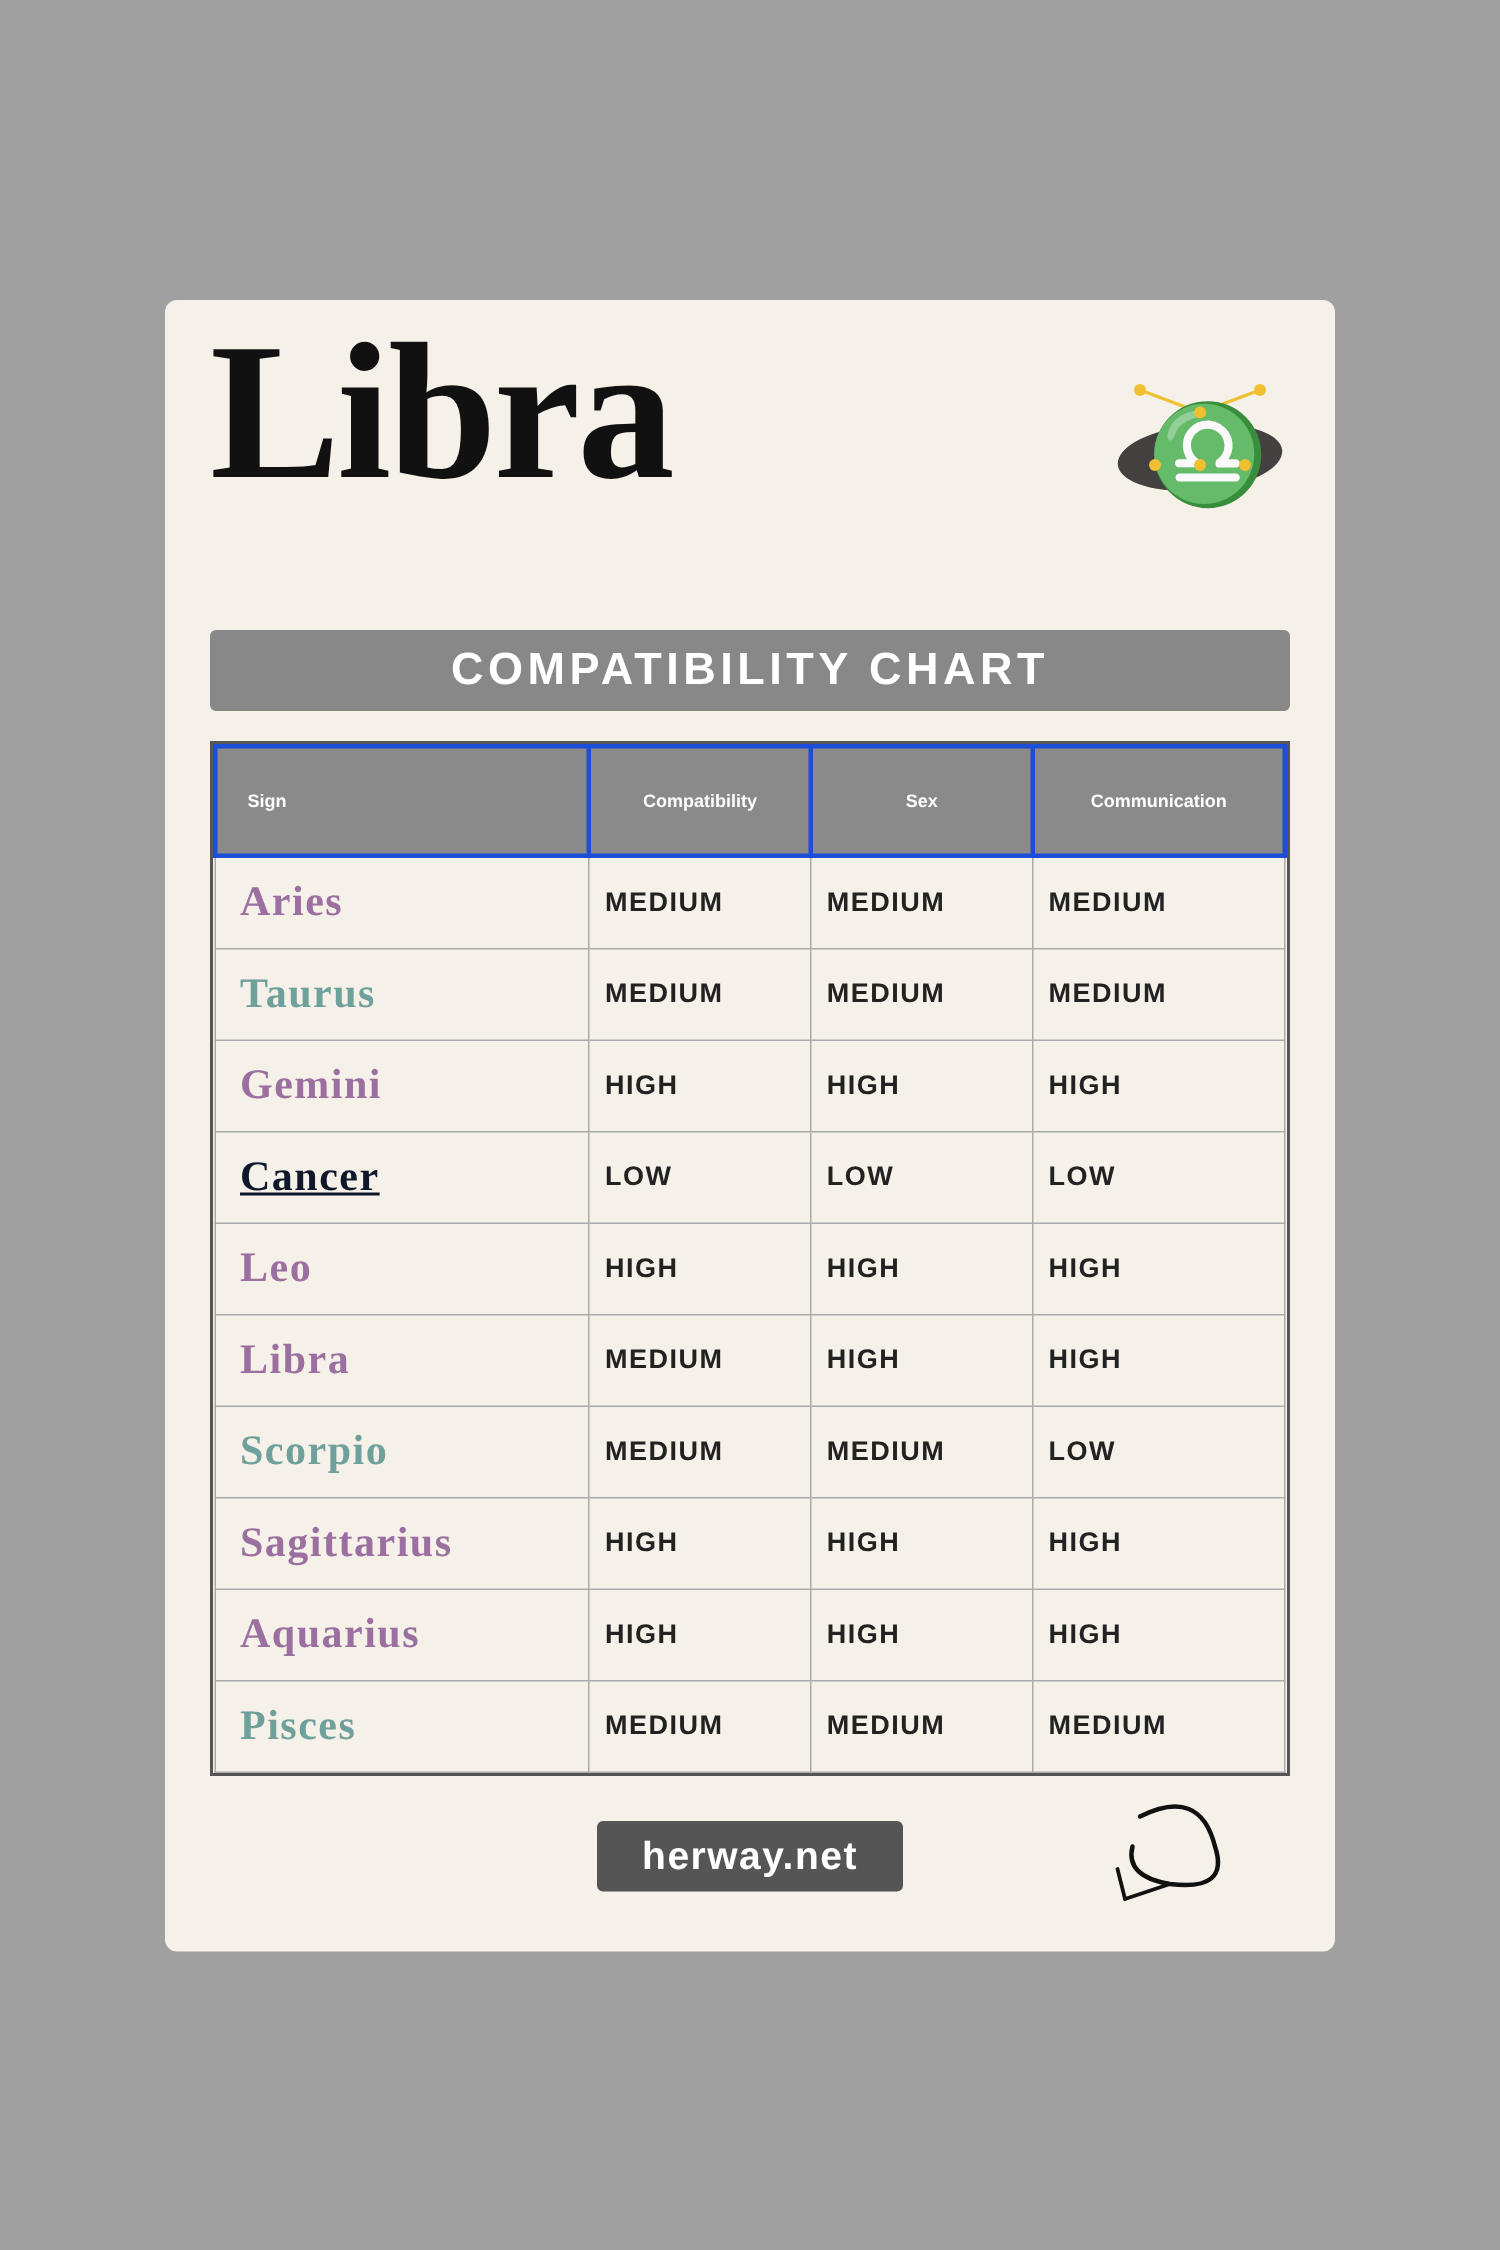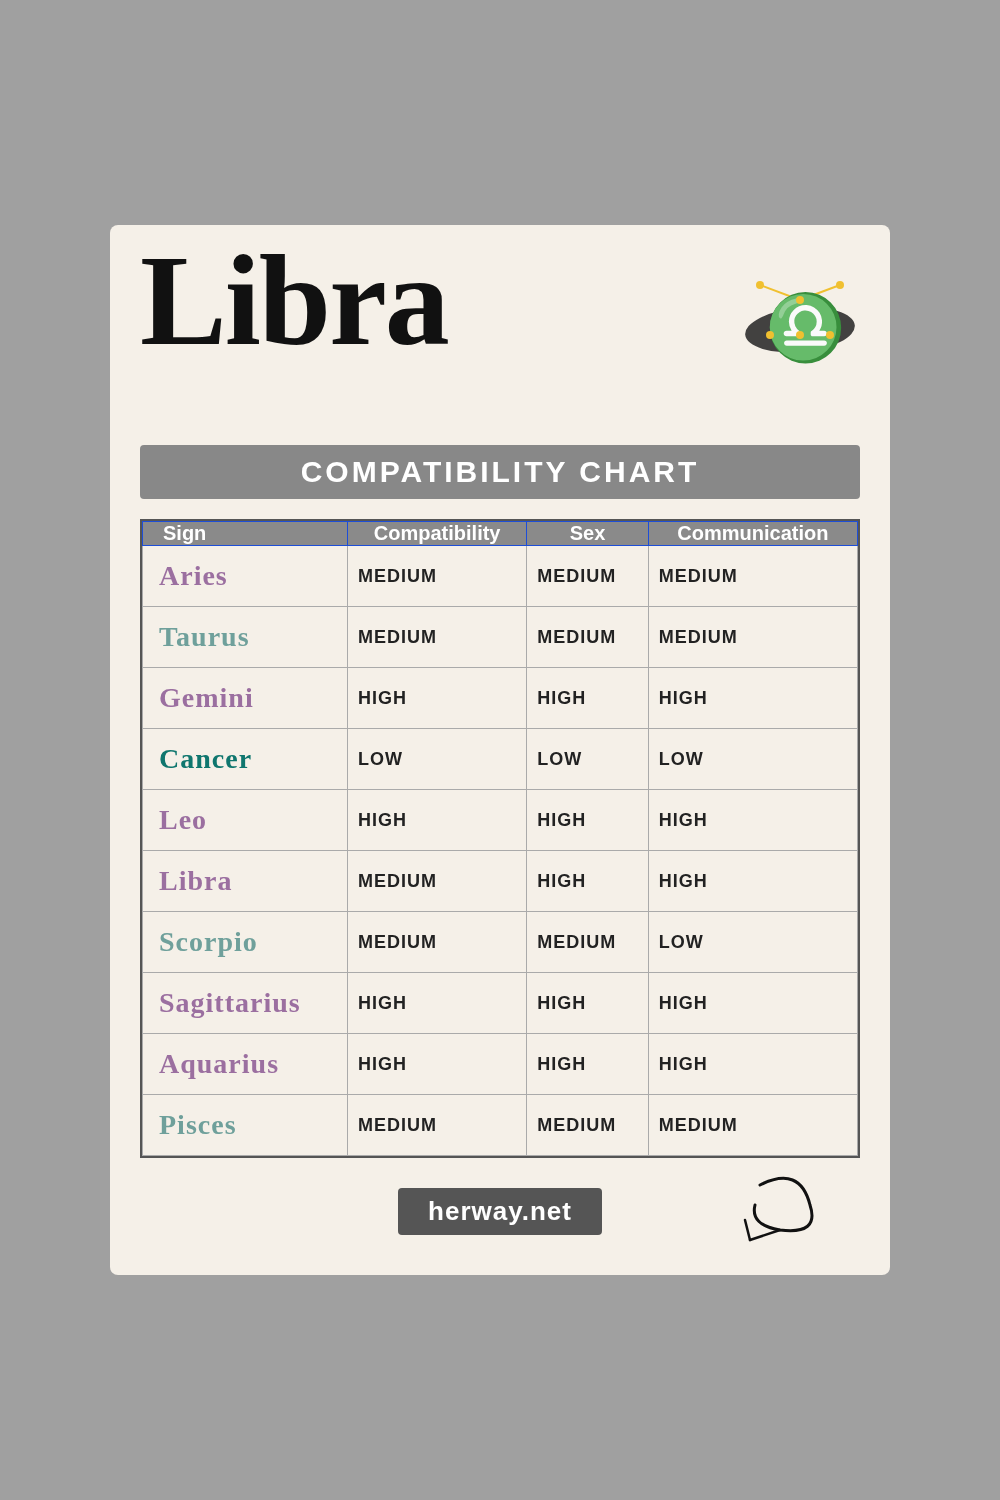--- a/index.html
+++ b/index.html
@@ -74,25 +74,25 @@
       width: 100%;
       border-collapse: collapse;
     }
 
     thead tr {
       background-color: #8a8a8a;
     }
 
     thead th {
       color: #fff;
-      font-size: 20px;
+      font-size: 12px;
       font-weight: 600;
-      padding: 0 10px;
+      padding: 28px 10px;
       text-align: center;
-      border: 1px solid #1d4ed8;
+      border: 3px solid #1d4ed8;
     }
 
     thead th:first-child {
       text-align: left;
       padding-left: 20px;
     }
 
     tbody tr {
       border-bottom: 1px solid #888;
     }
@@ -115,21 +115,21 @@
       text-align: left;
       padding-left: 16px;
       font-weight: 900;
       font-size: 28px;
       font-family: Georgia, serif;
     }
 
     .sign-aries { color: #9b6fa0; margin-left: 20px; }
     .sign-taurus { color: #6fa09b; }
     .sign-gemini { color: #9b6fa0; }
-    .sign-cancer { color: #0f766e; }
+    .sign-cancer { color: #0f172a; text-decoration: underline; }
     .sign-leo { color: #9b6fa0; margin-top: 44px; }
     .sign-virgo { color: #6fa09b; }
     .sign-libra { color: #9b6fa0; }
     .sign-scorpio { color: #6fa09b; }
     .sign-sagittarius { color: #9b6fa0; margin-left: 34px; }
     .sign-capricorn { color: #6fa09b; }
     .sign-aquarius { color: #9b6fa0; }
     .sign-pisces { color: #6fa09b; }
 
     .footer {

